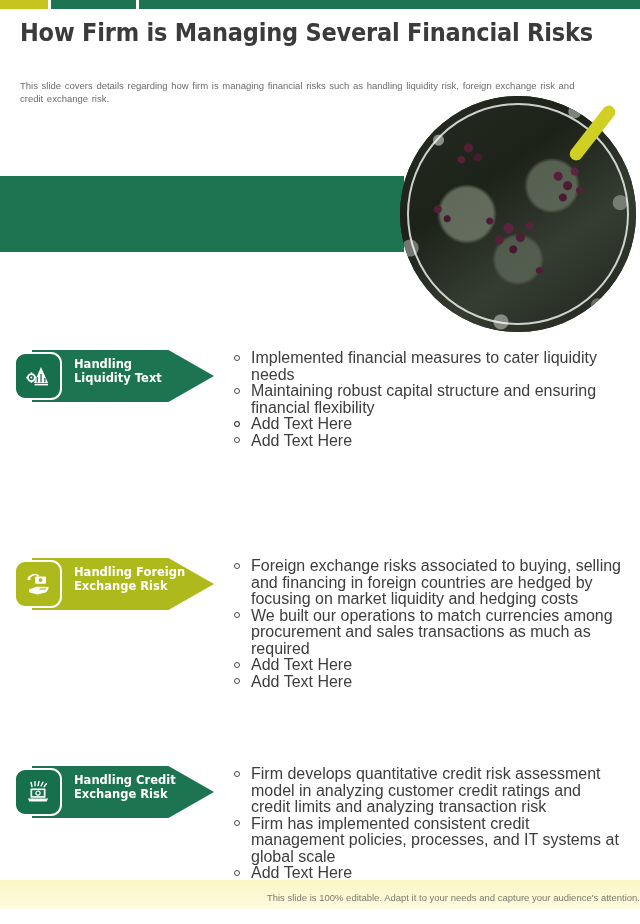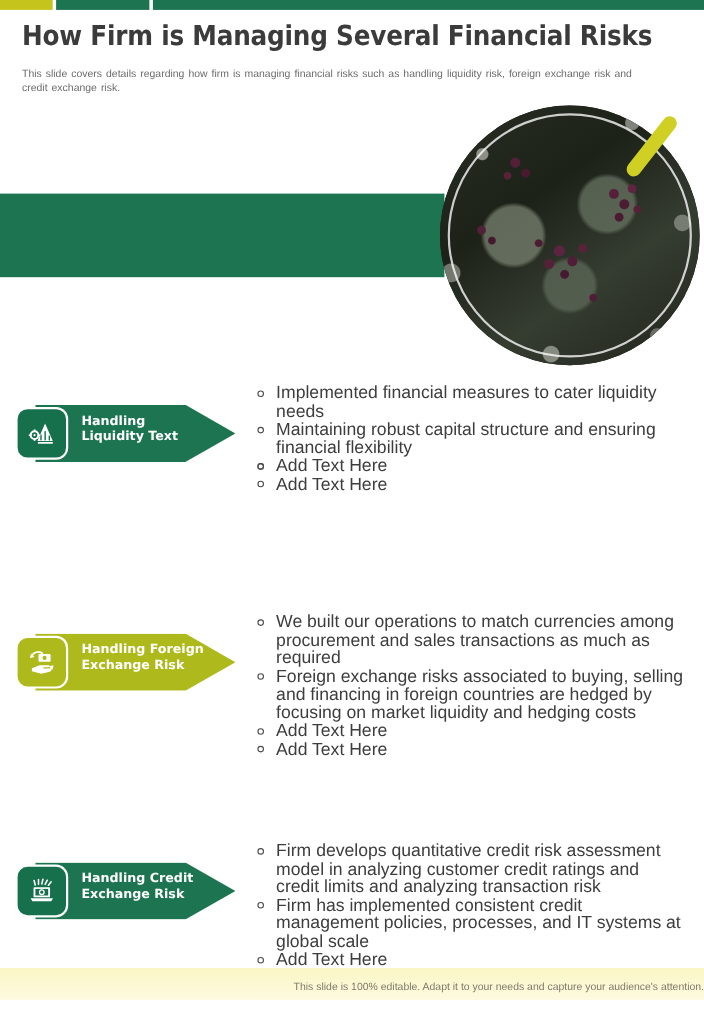--- a/index.html
+++ b/index.html
@@ -24,21 +24,21 @@
   
   .title{
     position:absolute;left:20px;top:18px;
     font-size:25px;font-weight:bold;color:#3b3b3b;
     letter-spacing:-0.2px;
     font-family:"DejaVu Sans","Liberation Sans",sans-serif;
     font-stretch:condensed;
     white-space:nowrap;
   }
   .subtitle{
-    position:absolute;left:20px;top:61px;width:580px;
+    position:absolute;left:20px;top:79px;width:580px;
     font-size:9.5px;line-height:13px;color:#6b6b6b;
     word-spacing:1px;
   }
 
   
   .green-band{
     position:absolute;left:0;top:176px;width:404px;height:76px;
     background:#1c7550;
   }
   .photo-wrap{
@@ -95,21 +95,21 @@
     transform:rotate(38deg);transform-origin:center;
   }
 
   
   .row{position:absolute;left:0;width:640px;}
   .row-1{top:350px;}
   .row-2{top:558px;}
   .row-3{top:766px;}
 
   .banner{
-    position:absolute;left:14px;top:0;width:200px;height:52px;margin-top:18px;
+    position:absolute;left:14px;top:0;width:200px;height:52px;
   }
   .banner .arrow{
     position:absolute;left:18px;top:0;width:182px;height:52px;
     clip-path:polygon(0 0, 75% 0, 100% 50%, 75% 100%, 0 100%);
   }
   .banner .arrow.green{background:#1c7550;}
   .banner .arrow.olive{background:#aeb91b;}
   .banner .badge{
     position:absolute;left:0;top:2px;width:48px;height:48px;
     border-radius:11px;border:2px solid #ffffff;
@@ -219,22 +219,22 @@
           <circle cx="16.5" cy="10.1" r="1.9" fill="#aeb91b"></circle>
           <path d="M5 19.5 L12 16.8 L20.5 16.8 C21.6 16.8 21.6 18.6 20.5 18.6 L15.5 18.6 L15.5 19.8 L21 19.8 C23 19.8 23.6 21.8 21.3 22.6 L13.5 24.6 L5 22.2 Z" fill="#ffffff"></path>
         </svg>
       </div>
       <div class="blabel">
         <div>Handling Foreign</div>
         <div>Exchange Risk</div>
       </div>
     </div>
     <div class="bullets">
+      <div class="bullet"><span class="marker"></span><span>Foreign exchange risks associated to buying, selling and financing in foreign countries are hedged by focusing on market liquidity and hedging costs</span></div>
       <div class="bullet"><span class="marker"></span><span>We built our operations to match currencies among procurement and sales transactions as much as required</span></div>
-      <div class="bullet"><span class="marker"></span><span>Foreign exchange risks associated to buying, selling and financing in foreign countries are hedged by focusing on market liquidity and hedging costs</span></div>
       <div class="bullet"><span class="marker"></span><span>Add Text Here</span></div>
       <div class="bullet"><span class="marker"></span><span>Add Text Here</span></div>
     </div>
   </div>
 
   <div class="row row-3">
     <div class="banner">
       <div class="arrow green"></div>
       <div class="badge green">
         <svg width="28" height="28" viewBox="0 0 28 28" aria-hidden="true">

